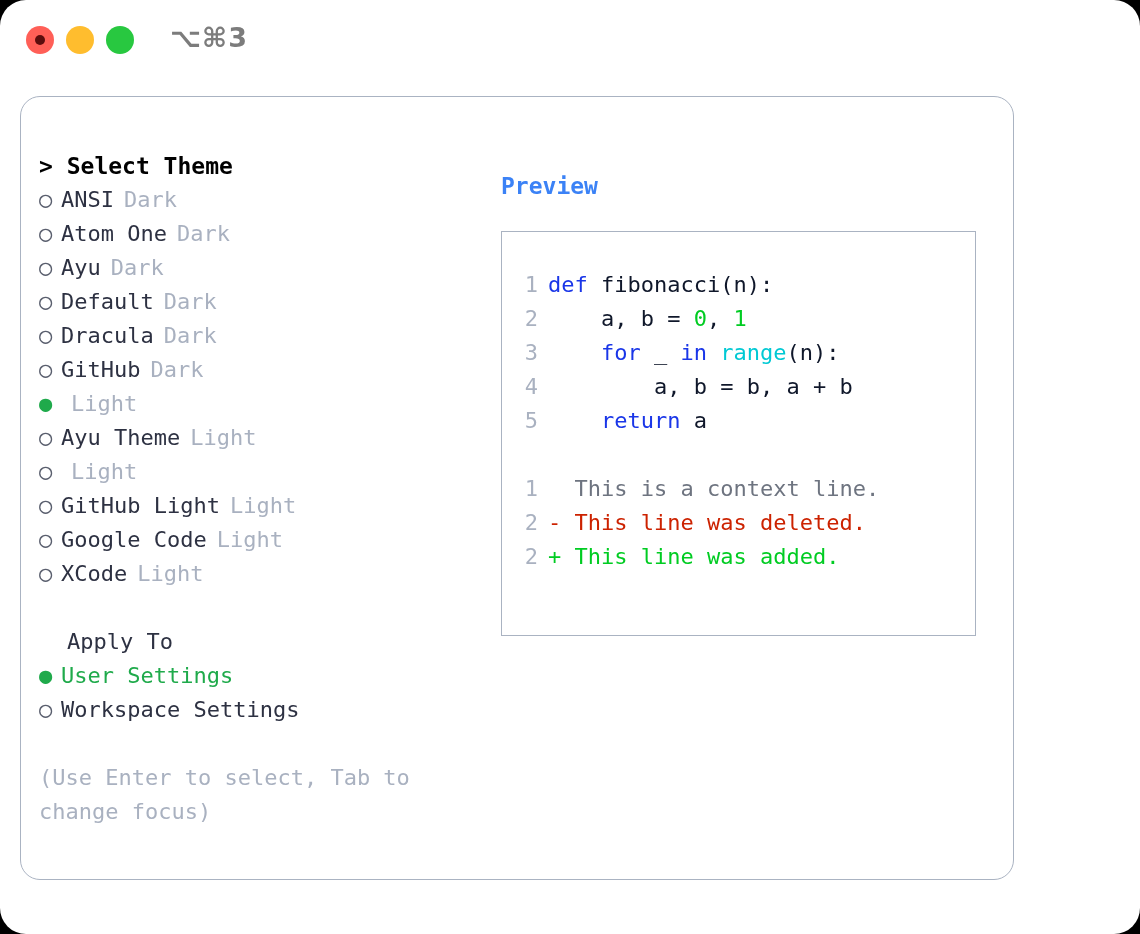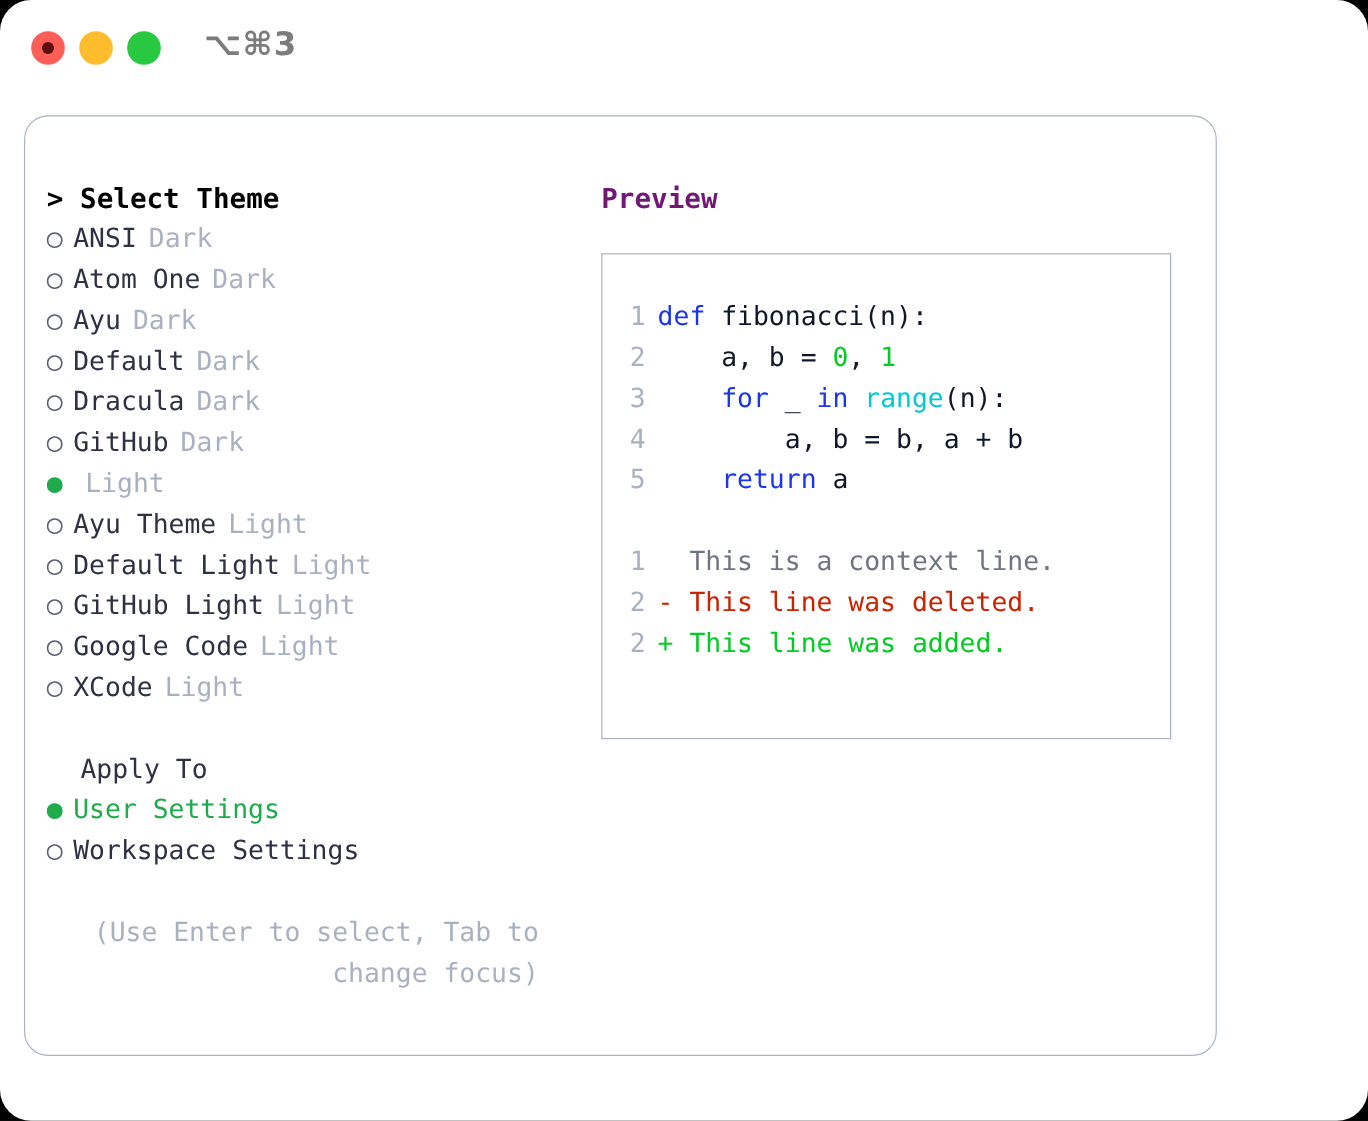--- a/index.html
+++ b/index.html
@@ -133,36 +133,36 @@
   }
   .apply-row .label { color: #2d3142; }
   .apply-row.selected .label { color: #1faa4b; }
 
   #help-text {
     margin-top: 34px;
     font-size: 22px;
     line-height: 34px;
     color: #a9b1c0;
     width: 410px;
-    text-align: right;
   }
 
   
   #preview-column {
     position: absolute;
     left: 480px;
     top: 52px;
     width: 496px;
   }
   #preview-header {
     font-size: 23px;
     font-weight: bold;
-    color: #701a75;
-    line-height: 34px;
-    height: 34px;
+    color: #3b82f6;
+    line-height: 34px;
+    height: 34px;
+    margin-top: 20px;
   }
   #preview-box {
     margin-top: 28px;
     width: 475px;
     height: 405px;
     border: 1.5px solid #aab3c2;
     box-sizing: border-box;
     background: #ffffff;
     position: relative;
   }
@@ -209,21 +209,21 @@
       <div id="select-theme-header">&gt; Select Theme</div>
       <div id="theme-list">
           <div class="theme-row"><span class="bullet">○</span><span class="theme-name">ANSI</span><span class="theme-badge">Dark</span></div>
           <div class="theme-row"><span class="bullet">○</span><span class="theme-name">Atom One</span><span class="theme-badge">Dark</span></div>
           <div class="theme-row"><span class="bullet">○</span><span class="theme-name">Ayu</span><span class="theme-badge">Dark</span></div>
           <div class="theme-row"><span class="bullet">○</span><span class="theme-name">Default</span><span class="theme-badge">Dark</span></div>
           <div class="theme-row"><span class="bullet">○</span><span class="theme-name">Dracula</span><span class="theme-badge">Dark</span></div>
           <div class="theme-row"><span class="bullet">○</span><span class="theme-name">GitHub</span><span class="theme-badge">Dark</span></div>
           <div class="theme-row selected"><span class="bullet filled">●</span><span class="theme-badge">Light</span></div>
           <div class="theme-row"><span class="bullet">○</span><span class="theme-name">Ayu Theme</span><span class="theme-badge">Light</span></div>
-          <div class="theme-row"><span class="bullet">○</span><span class="theme-name">Default Light</span><span class="theme-badge">Light</span></div>
+          <div class="theme-row"><span class="bullet">○</span><span class="theme-badge">Light</span></div>
           <div class="theme-row"><span class="bullet">○</span><span class="theme-name">GitHub Light</span><span class="theme-badge">Light</span></div>
           <div class="theme-row"><span class="bullet">○</span><span class="theme-name">Google Code</span><span class="theme-badge">Light</span></div>
           <div class="theme-row"><span class="bullet">○</span><span class="theme-name">XCode</span><span class="theme-badge">Light</span></div>
         </div>
 
       <div class="section-spacer"></div>
 
       <div id="apply-to-header">Apply To</div>
       <div id="apply-list">
           <div class="apply-row selected"><span class="bullet filled">●</span><span class="label">User Settings</span></div>

